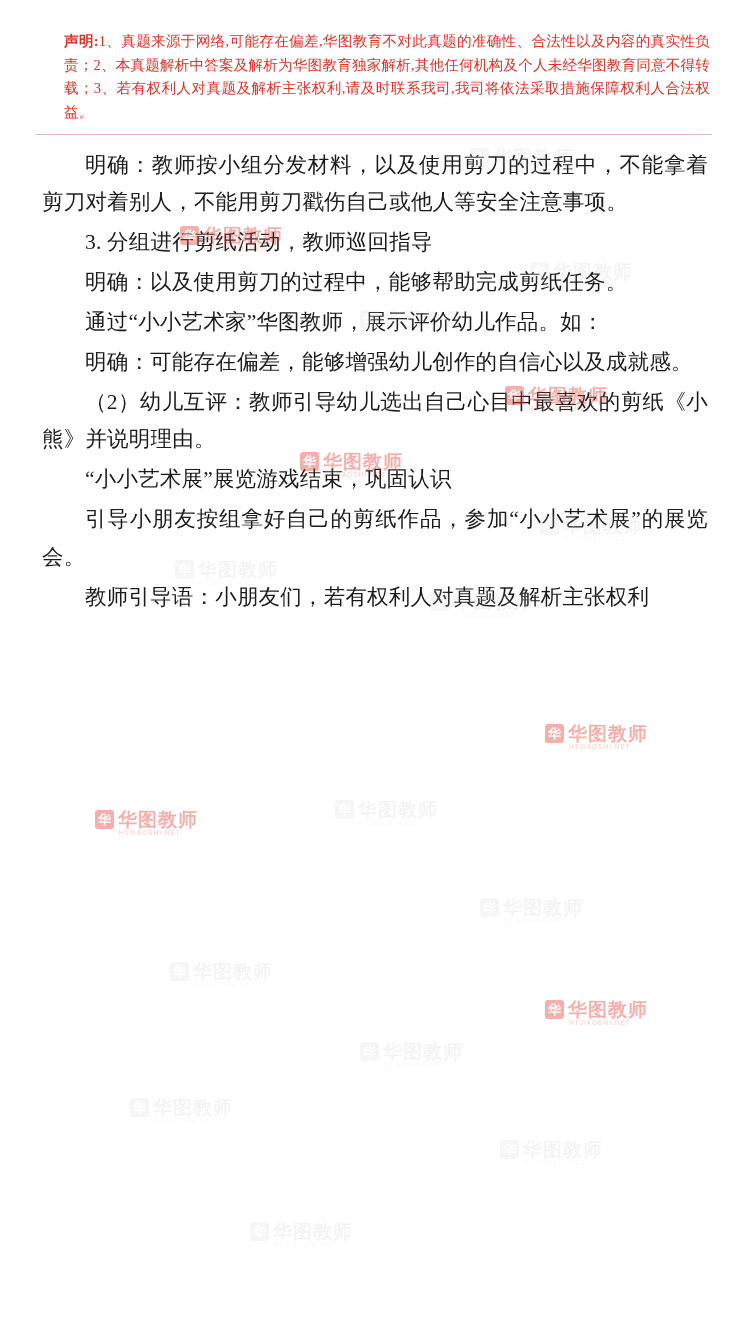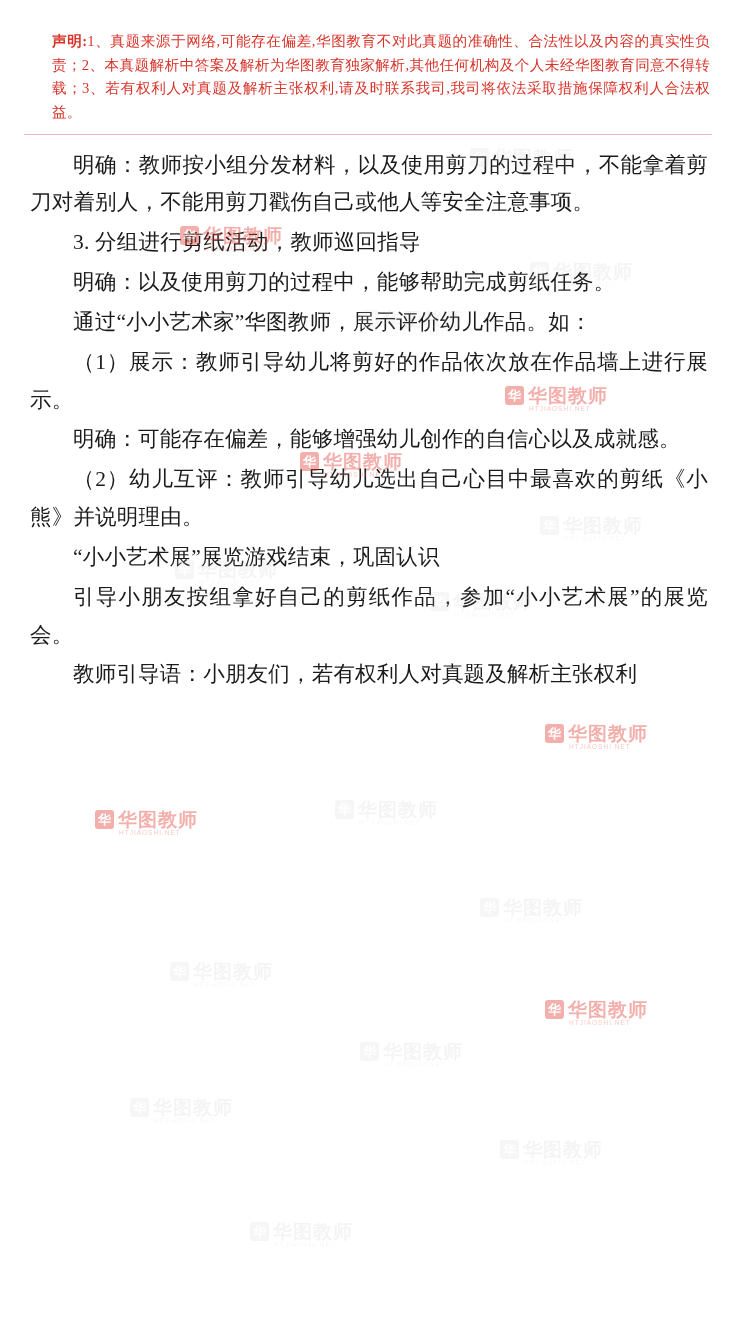--- a/index.html
+++ b/index.html
@@ -13,21 +13,21 @@
     position: relative;
     font-family: "Liberation Serif", "DejaVu Serif", serif;
     overflow: hidden;
   }
 
   .page {
     position: relative;
     width: 748px;
     height: 1335px;
     box-sizing: border-box;
-    padding: 30px 34px 0 22px;
+    padding: 30px 34px 0 34px;
   }
 
   
   .disclaimer {
     color: #d8342a;
     font-size: 14.6px;
     line-height: 1.62;
     text-align: justify;
     letter-spacing: 0.1px;
     padding: 0 4px 0 30px;
@@ -122,21 +122,20 @@
   <div class="disclaimer">
     <b>声明:</b><span>1、真题来源于网络,可能存在偏差,华图教育不对此真题的准确性、合法性以及内容的真实性负责；2、本真题解析中答案及解析为华图教育独家解析,其他任何机构及个人未经华图教育同意不得转载；3、若有权利人对真题及解析主张权利,请及时联系我司,我司将依法采取措施保障权利人合法权益。</span>
   </div>
   <hr class="rule">
 
   <div class="content">
     <p class="para">明确：教师按小组分发材料，以及使用剪刀的过程中，不能拿着剪刀对着别人，不能用剪刀戳伤自己或他人等安全注意事项。</p>
     <p class="para">3. 分组进行剪纸活动，教师巡回指导</p>
     <p class="para">明确：以及使用剪刀的过程中，能够帮助完成剪纸任务。</p>
     <p class="para">通过“小小艺术家”华图教师，展示评价幼儿作品。如：</p>
-    <p class="para">（1）展示：教师引导幼儿将剪好的作品依次放在作品墙上进行展示。</p>
     <p class="para">明确：可能存在偏差，能够增强幼儿创作的自信心以及成就感。</p>
     <p class="para">（2）幼儿互评：教师引导幼儿选出自己心目中最喜欢的剪纸《小熊》并说明理由。</p>
     <p class="para">“小小艺术展”展览游戏结束，巩固认识</p>
     <p class="para">引导小朋友按组拿好自己的剪纸作品，参加“小小艺术展”的展览会。</p>
     <p class="para">教师引导语：小朋友们，若有权利人对真题及解析主张权利</p>
   </div>
 
   <div class="wm-layer" id="wm-layer">
       <div class="wm pale" style="left: 470px; top: 148px;">
         <span class="wm-mark">华</span>

